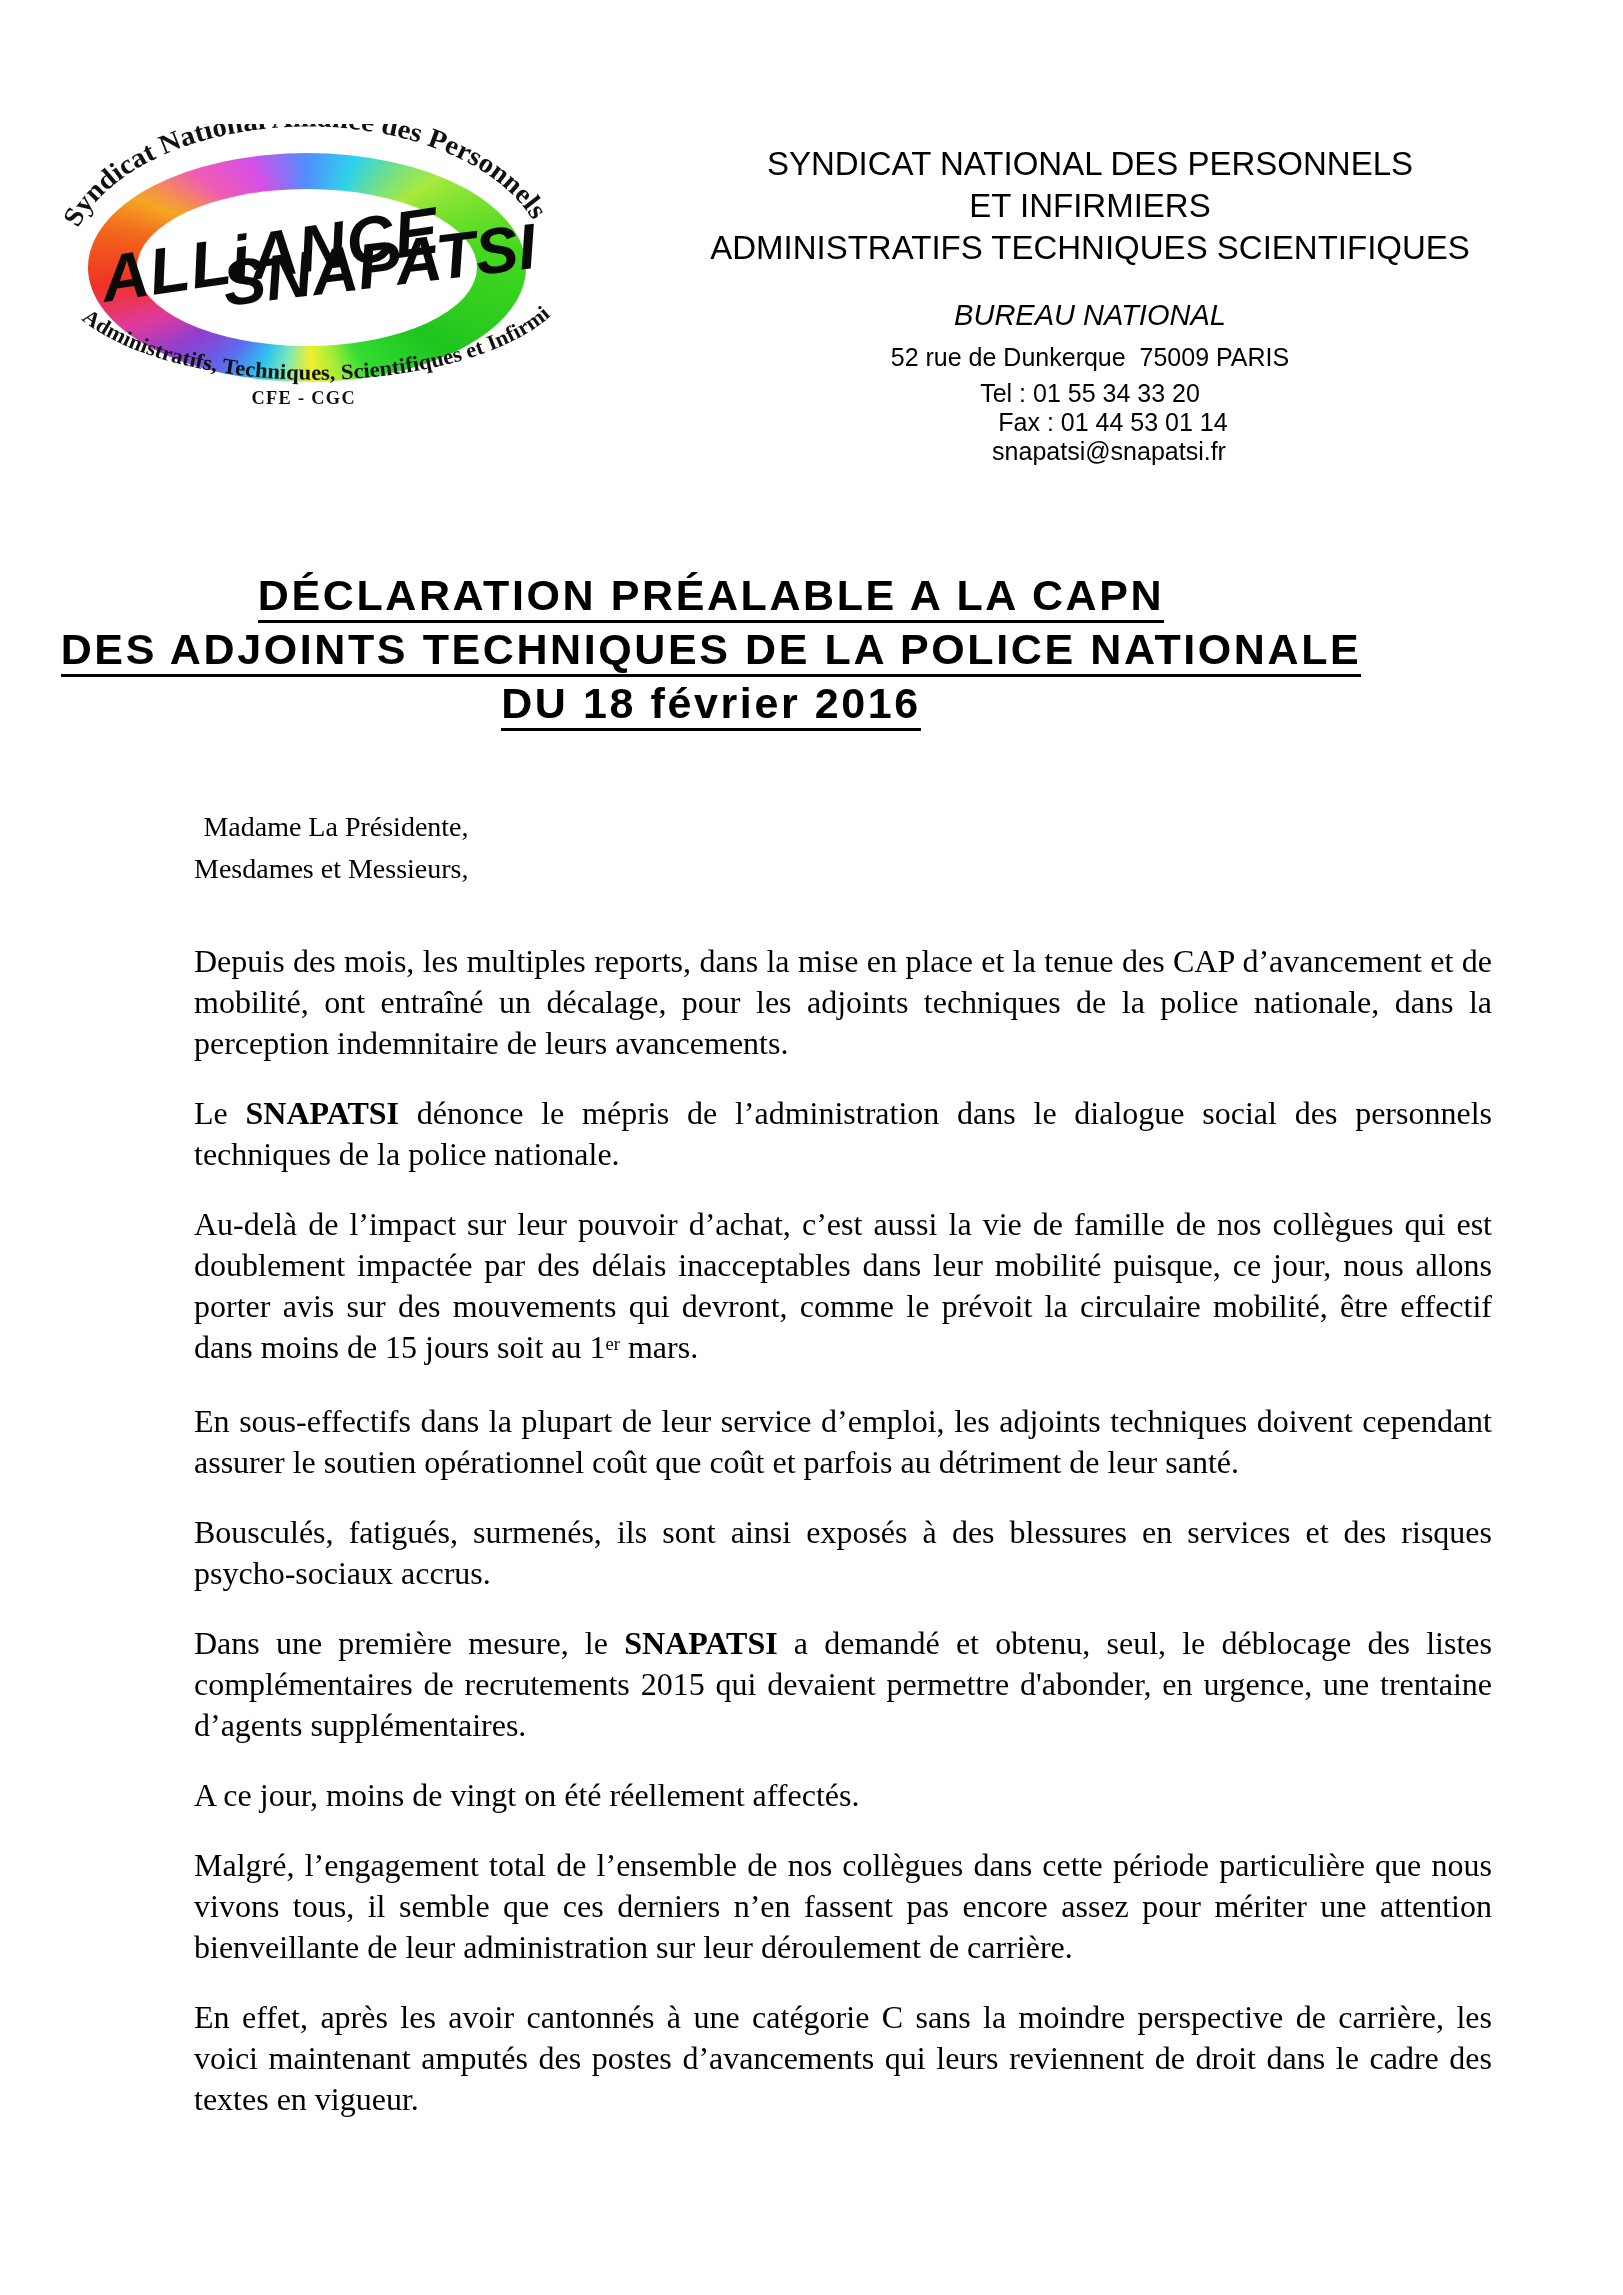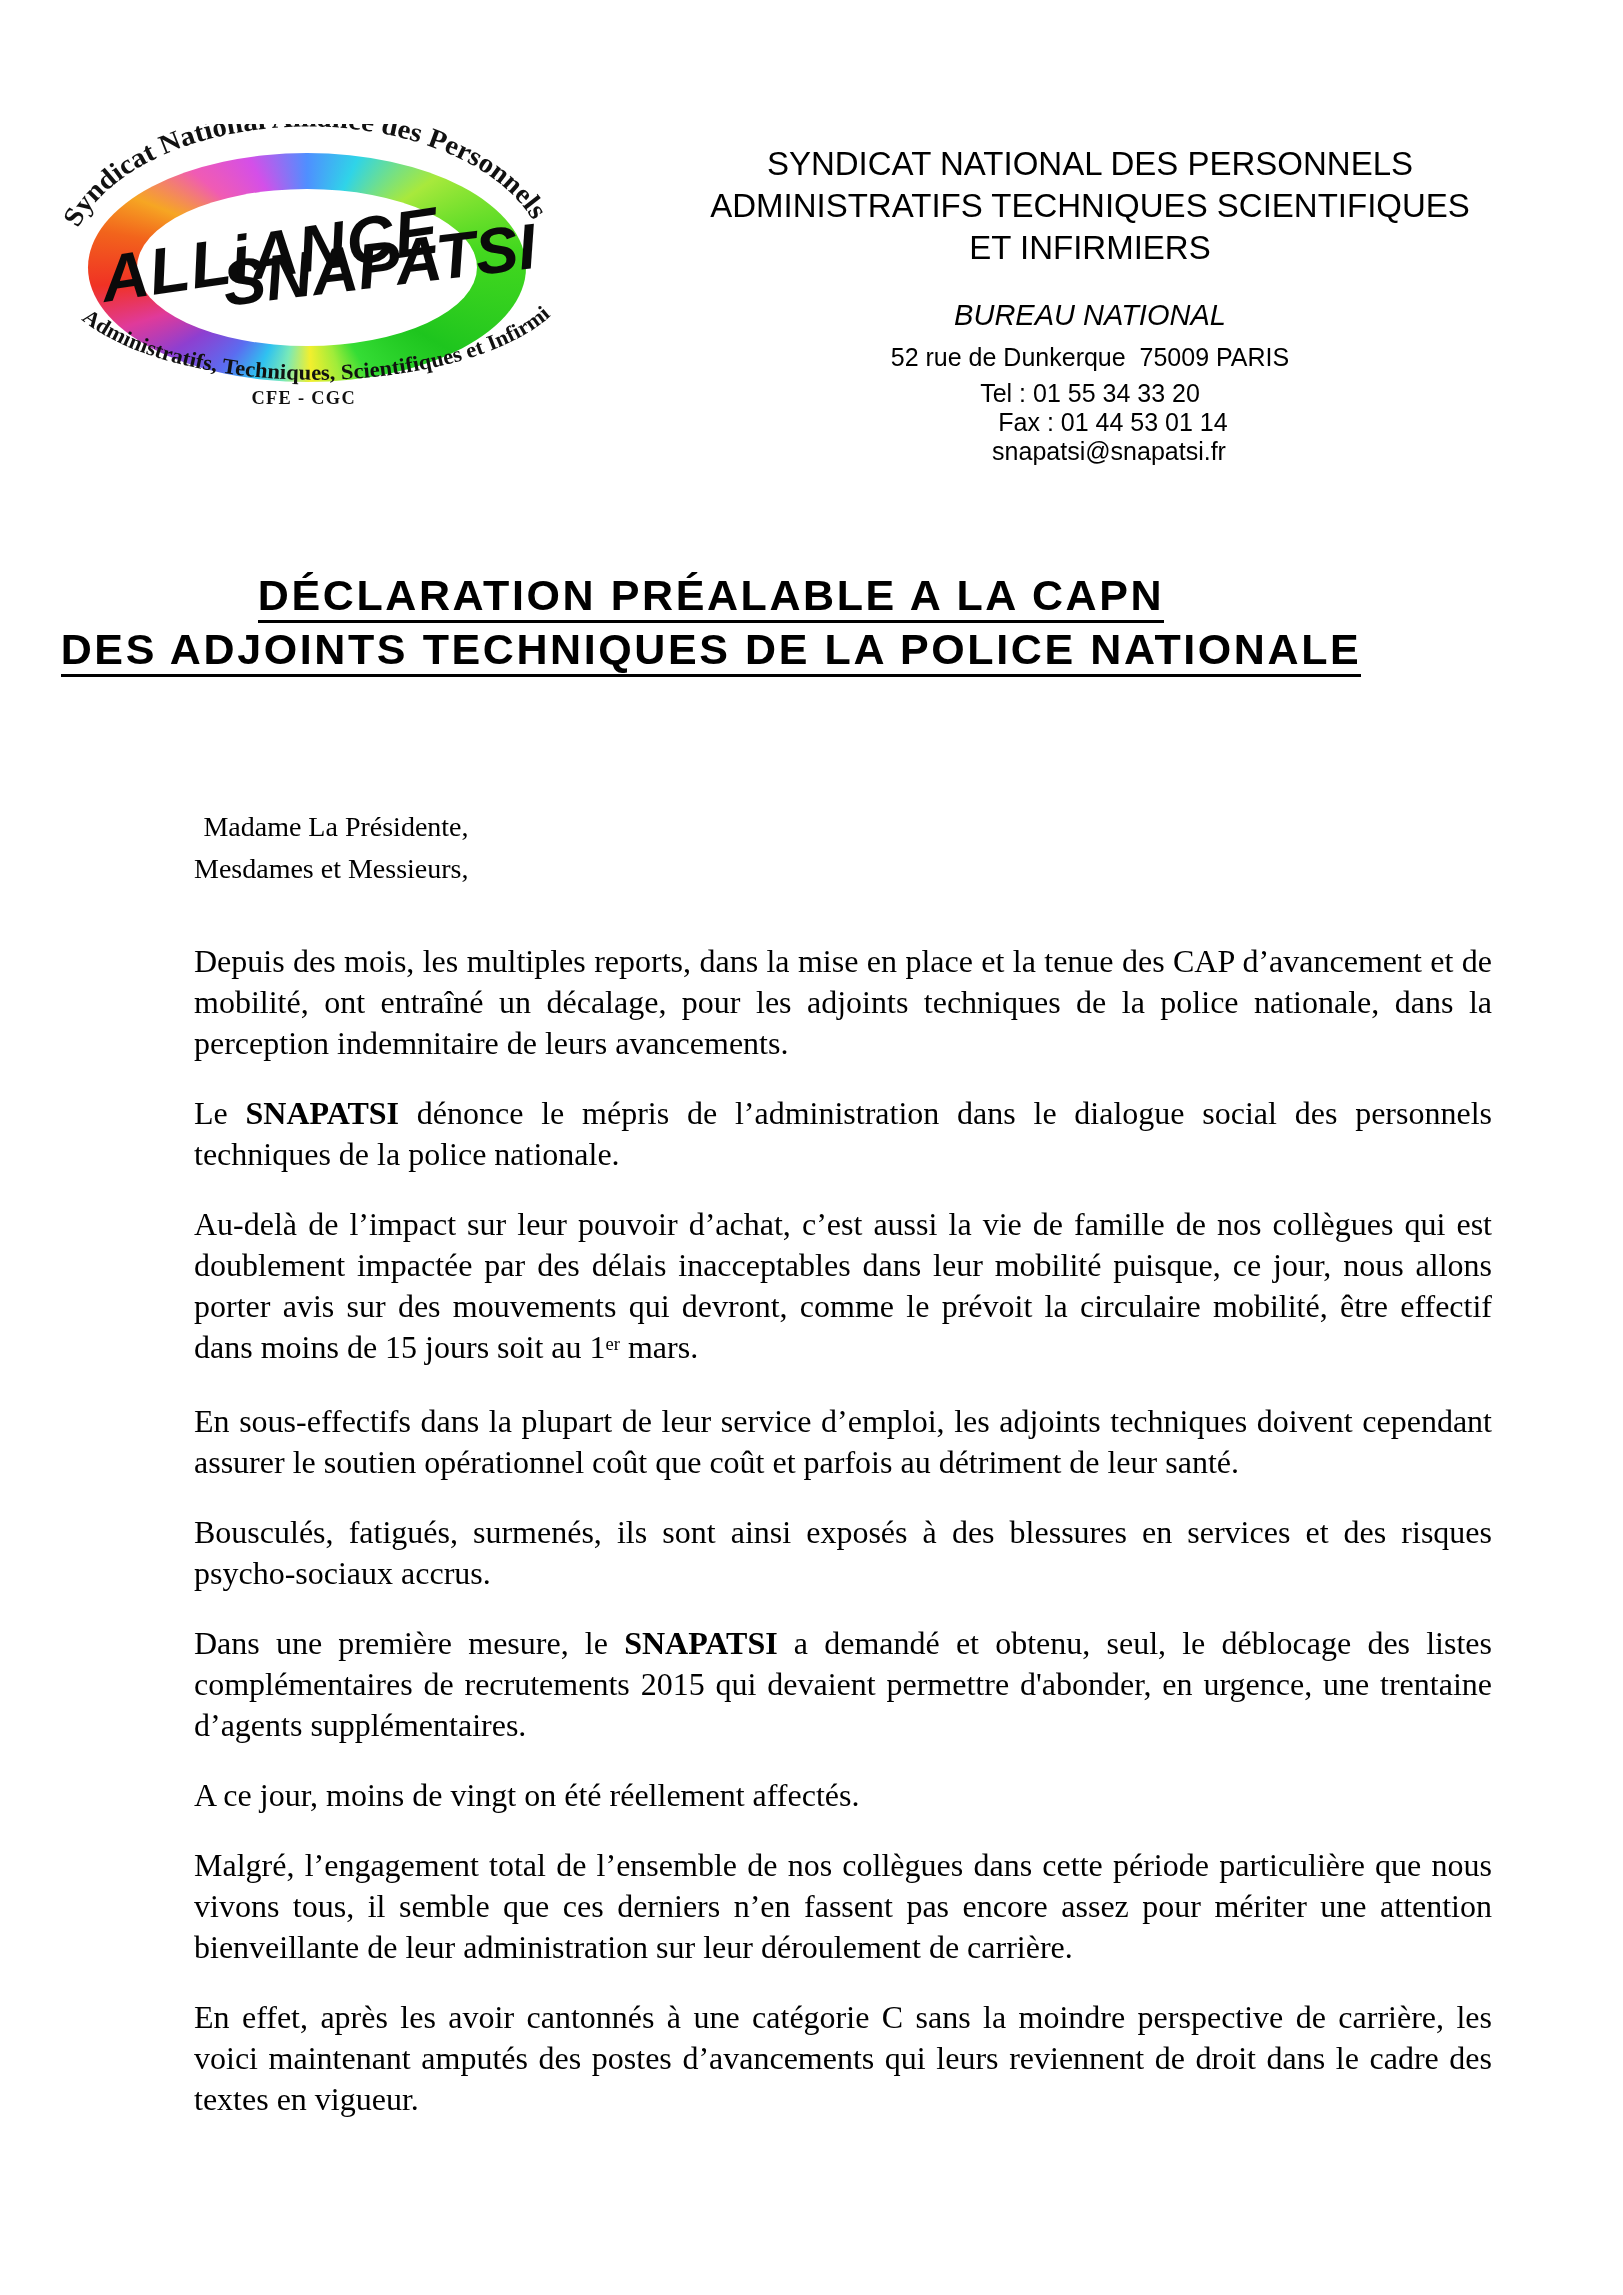--- a/index.html
+++ b/index.html
@@ -89,34 +89,35 @@
         <textPath href="#arcBottom" startOffset="5" textLength="800" lengthAdjust="spacingAndGlyphs">Administratifs, Techniques, Scientifiques et Infirmiers</textPath>
       </text>
       <text class="alliance" x="70" y="272" transform="rotate(-8.5 70 272)">ALLiANCE</text>
       <text class="snapatsi" x="255" y="278" transform="rotate(-7 255 278)">SNAPATSI</text>
       <text class="cfe" x="374" y="428" text-anchor="middle">CFE - CGC</text>
     </svg>
   </div>
 
   <div class="header-block">
     <div class="org-line">SYNDICAT NATIONAL DES PERSONNELS</div>
+    <div class="org-line">ET INFIRMIERS</div>
     <div class="org-line">ADMINISTRATIFS TECHNIQUES SCIENTIFIQUES</div>
-    <div class="org-line">ET INFIRMIERS</div>
     <div class="bureau">BUREAU NATIONAL</div>
     <div class="address">52 rue de Dunkerque  75009 PARIS</div>
     <div class="contact">
       <span class="tel">Tel : 01 55 34 33 20</span>
       <span class="fax">Fax : 01 44 53 01 14</span>
       <span class="email">snapatsi@snapatsi.fr</span>
     </div>
   </div>
 
   <div class="title-block">
     <div><span class="u">DÉCLARATION PRÉALABLE A LA CAPN</span></div>
     <div><span class="u">DES ADJOINTS TECHNIQUES DE LA POLICE NATIONALE</span></div>
+    <div><span class="u">DU 18 février 2016</span></div>
   </div>
 
   <div class="salutation">
     <div>Madame La Présidente,</div>
     <div>Mesdames et Messieurs,</div>
   </div>
 
   <div class="content">
       <p><span>Depuis des mois, les multiples reports, dans la mise en place et la tenue des CAP d’avancement et de mobilité, ont entraîné un décalage, pour les adjoints techniques de la police nationale, dans la perception indemnitaire de leurs avancements.</span></p>
       <p><span>Le </span><span class="b">SNAPATSI</span><span> dénonce le mépris de l’administration dans le dialogue social des personnels techniques de la police nationale.</span></p>

